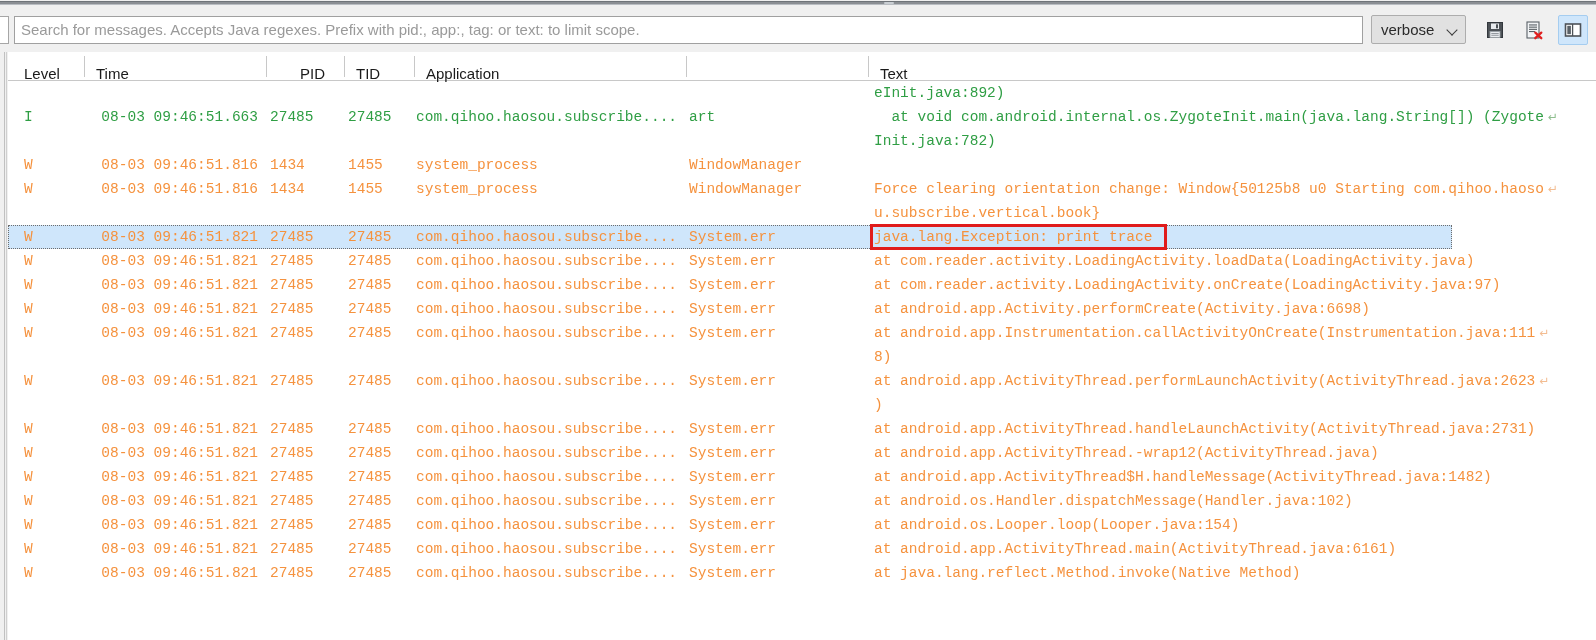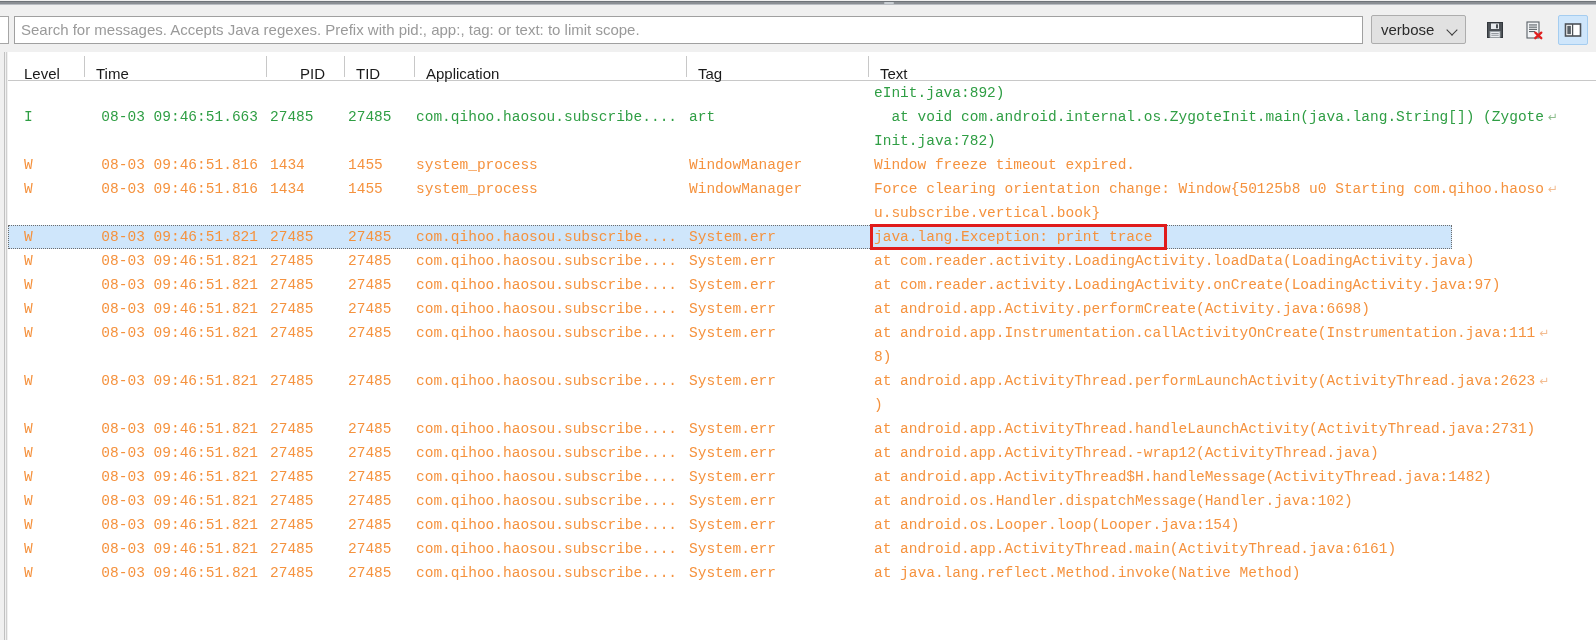--- a/index.html
+++ b/index.html
@@ -325,21 +325,20 @@
         <div class="hcell" style="left:6px;width:52px;">Level</div>
         <div class="hsep" style="left:76px;"></div>
         <div class="hcell" style="left:78px;width:176px;">Time</div>
         <div class="hsep" style="left:258px;"></div>
         <div class="hcell" style="left:260px;width:72px;padding-left:32px;">PID</div>
         <div class="hsep" style="left:336px;"></div>
         <div class="hcell" style="left:338px;width:64px;">TID</div>
         <div class="hsep" style="left:406px;"></div>
         <div class="hcell" style="left:408px;width:266px;">Application</div>
         <div class="hsep" style="left:678px;"></div>
-        <div class="hcell" style="left:680px;width:178px;">Tag</div>
         <div class="hsep" style="left:860px;"></div>
         <div class="hcell" style="left:862px;width:700px;">Text</div>
       </div>
 
       <div class="rows" id="rows-container">
           <div class="row">
             <div class="cell c-level lv-I"></div>
             <div class="cell c-time lv-I"></div>
             <div class="cell c-pid lv-I"></div>
             <div class="cell c-tid lv-I"></div>
@@ -365,21 +364,20 @@
             <div class="cell c-tag lv-I"></div>
             <div class="cell c-text lv-I">Init.java:782)</div>
           </div>
           <div class="row">
             <div class="cell c-level lv-W">W</div>
             <div class="cell c-time lv-W">08-03 09:46:51.816</div>
             <div class="cell c-pid lv-W">1434</div>
             <div class="cell c-tid lv-W">1455</div>
             <div class="cell c-app lv-W">system_process</div>
             <div class="cell c-tag lv-W">WindowManager</div>
-            <div class="cell c-text lv-W">Window freeze timeout expired.</div>
           </div>
           <div class="row">
             <div class="cell c-level lv-W">W</div>
             <div class="cell c-time lv-W">08-03 09:46:51.816</div>
             <div class="cell c-pid lv-W">1434</div>
             <div class="cell c-tid lv-W">1455</div>
             <div class="cell c-app lv-W">system_process</div>
             <div class="cell c-tag lv-W">WindowManager</div>
             <div class="cell c-text lv-W">Force clearing orientation change: Window{50125b8 u0 Starting com.qihoo.haoso<span class="wrapmark w"> ↵</span></div>
           </div>

